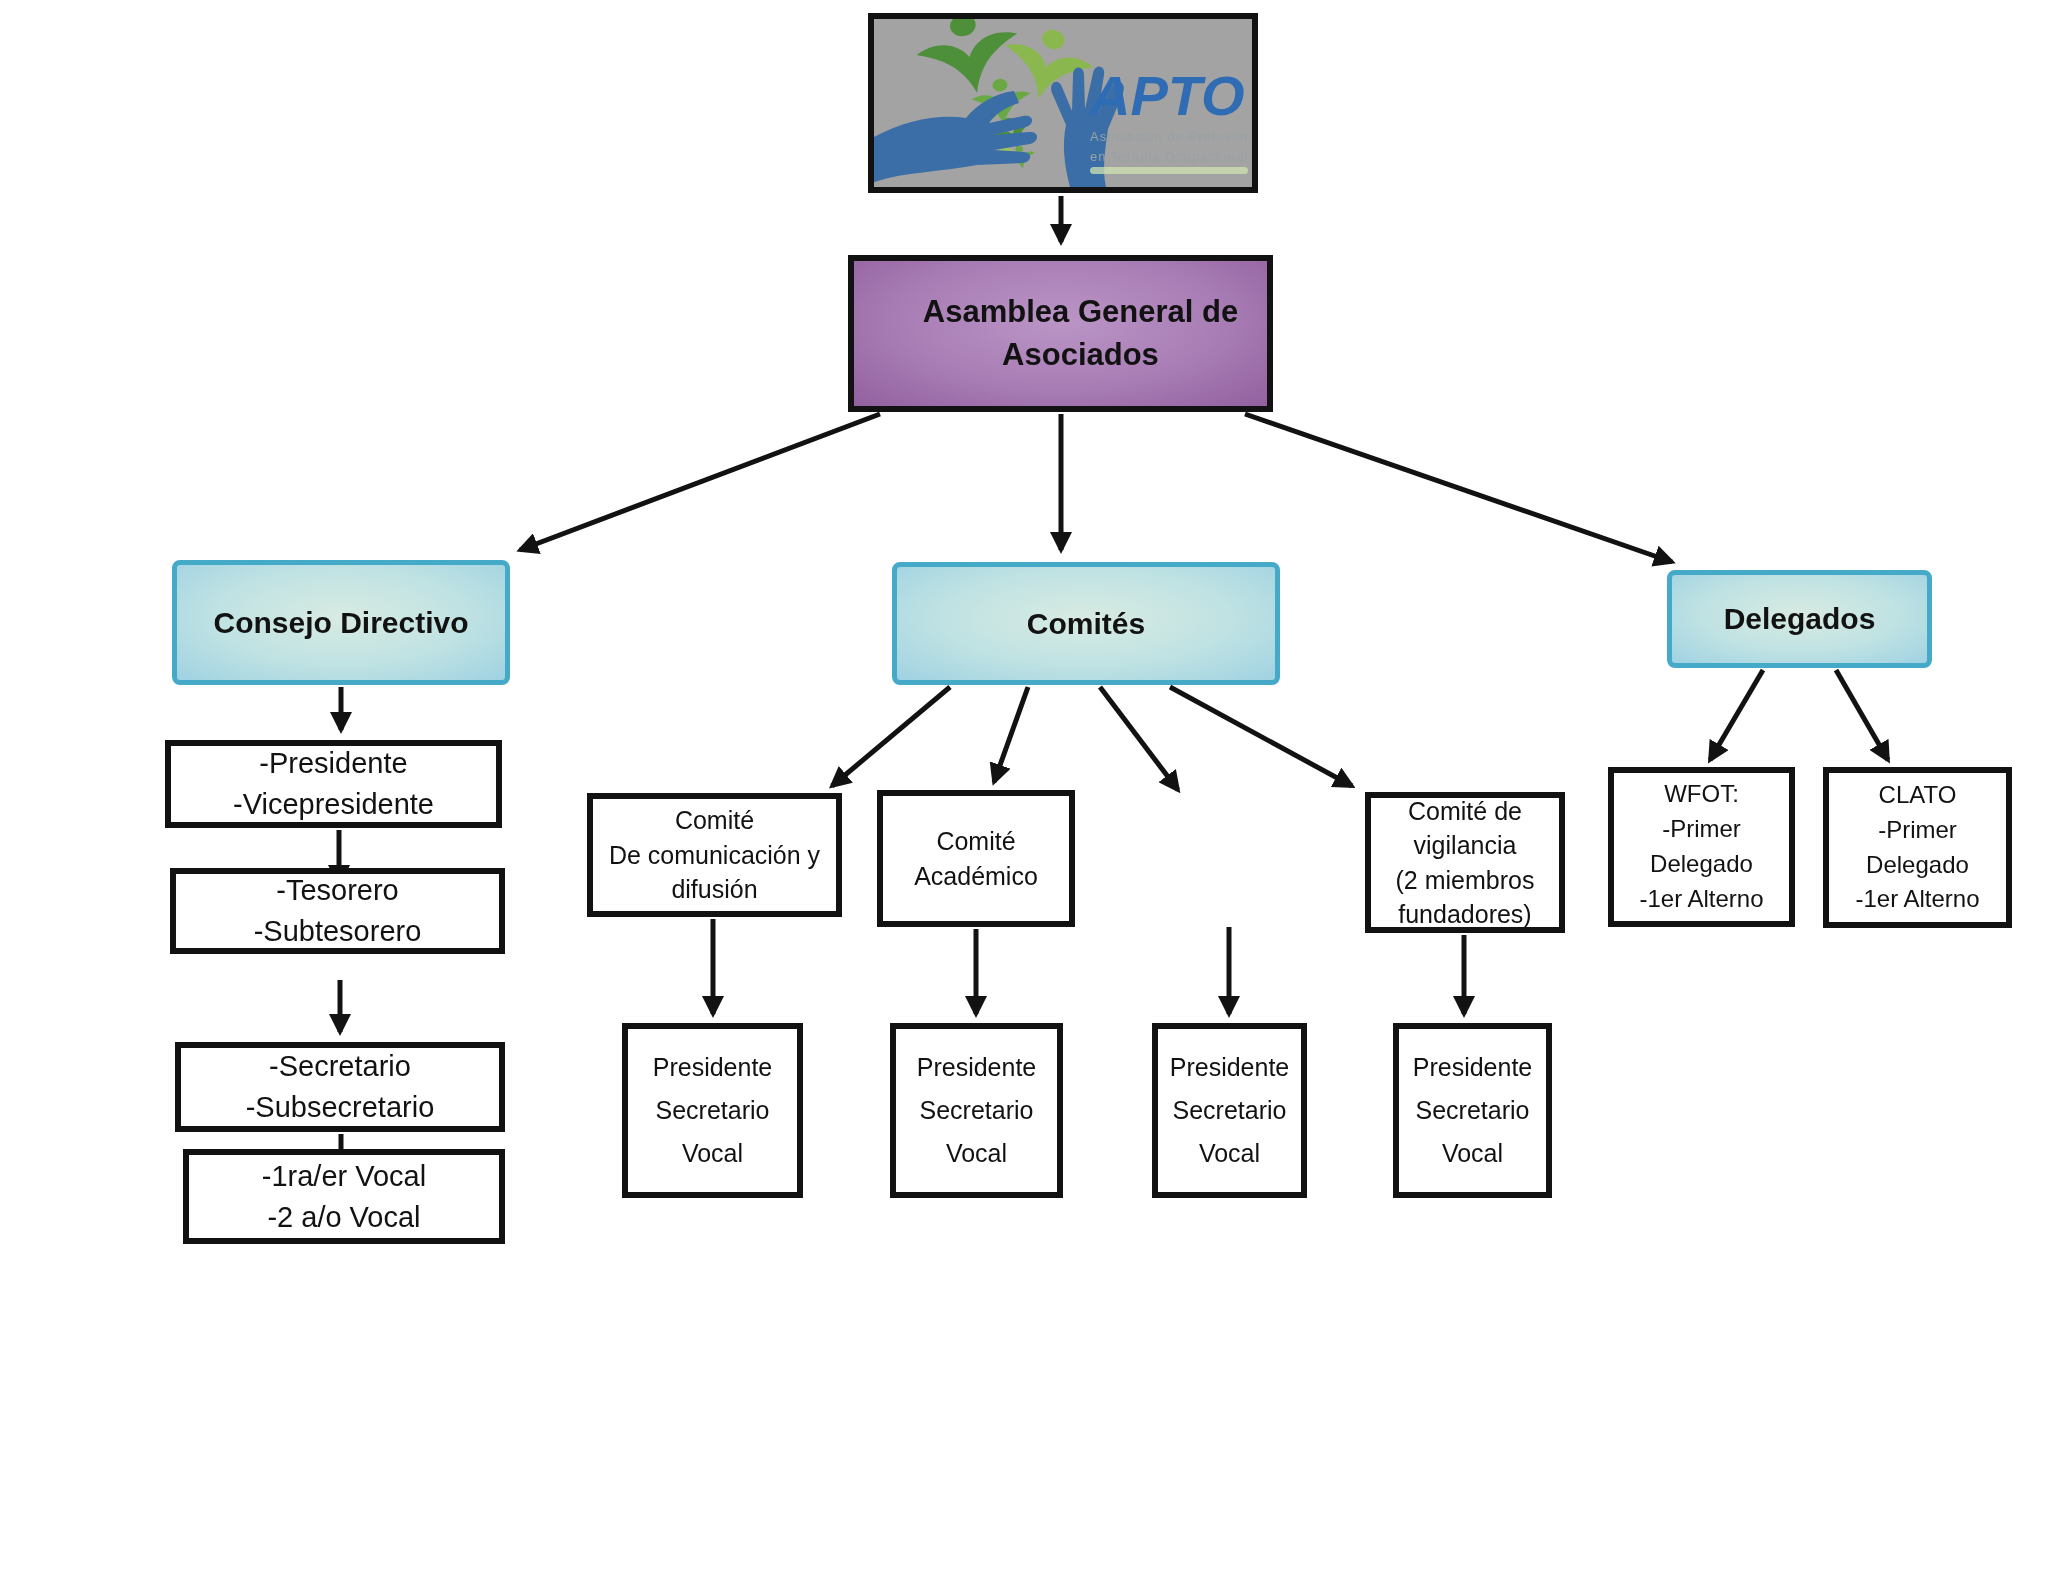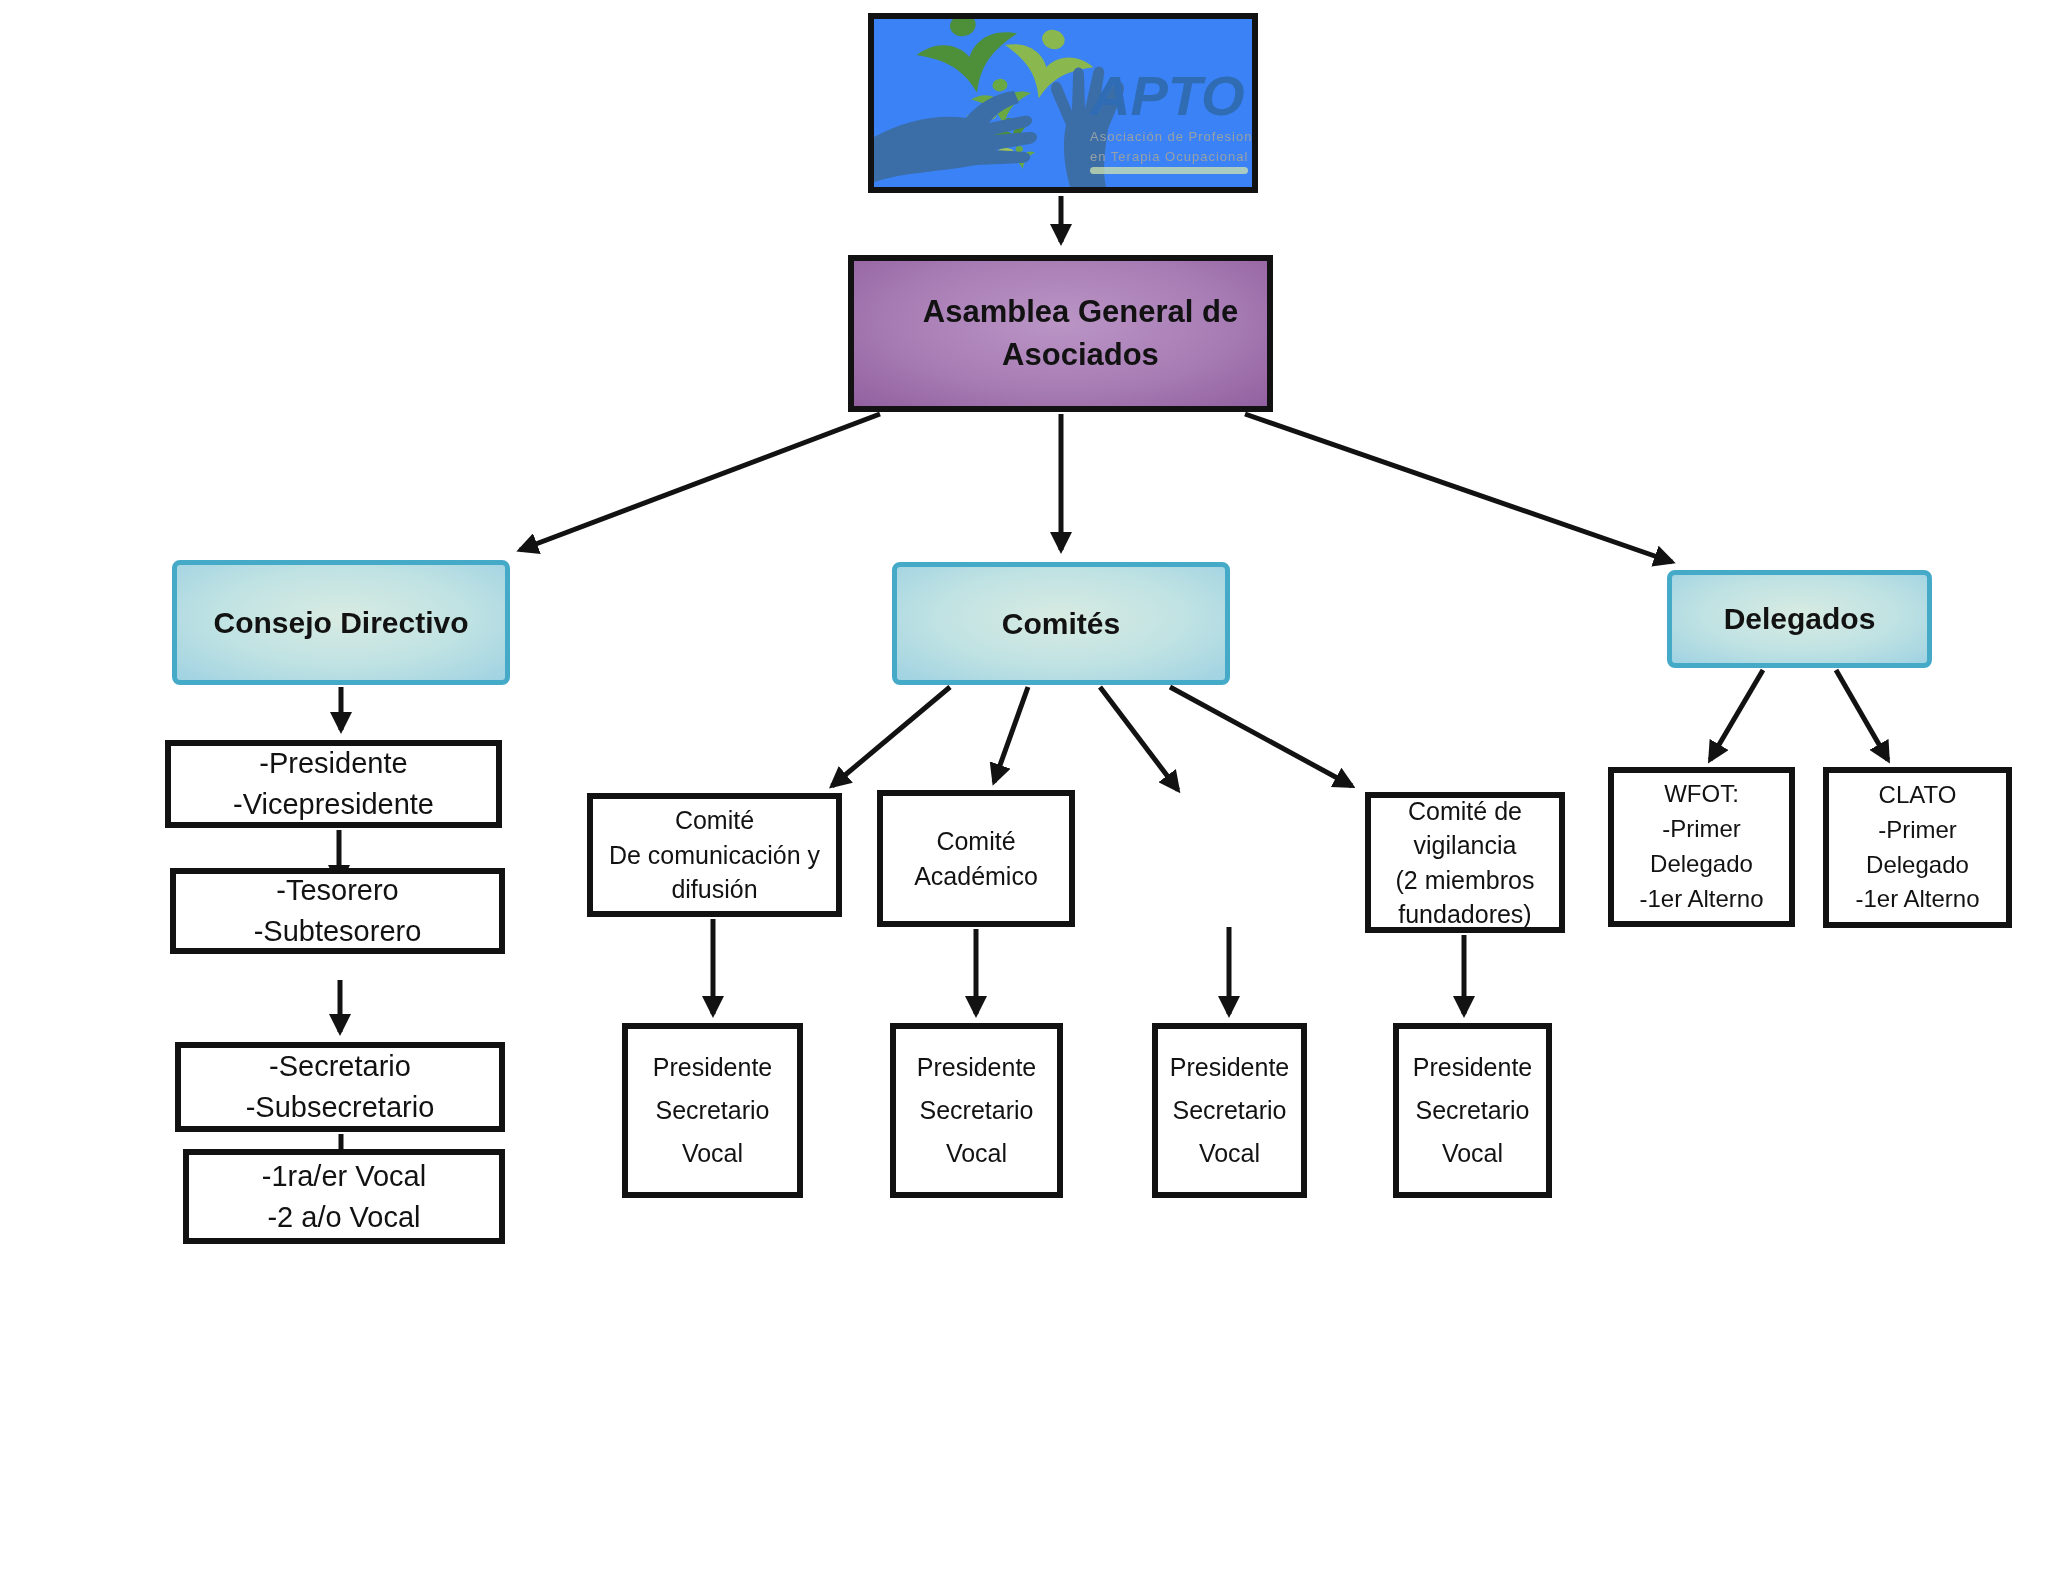--- a/index.html
+++ b/index.html
@@ -11,21 +11,21 @@
     overflow:hidden;
   }
   .connectors{position:absolute;left:0;top:0;width:2048px;height:1583px;}
   .conn{stroke:#121212;stroke-width:5;fill:none;}
   .box{
     position:absolute;box-sizing:border-box;
     display:flex;align-items:center;justify-content:center;
     text-align:center;color:#121212;background:#ffffff;
     border:6px solid #121212;white-space:pre-line;
   }
-  .logo-box{background:#3b82f6;padding:0;}
+  .logo-box{background:#a3a3a3;padding:0;}
   .logo-box svg{display:block;width:100%;height:100%;}
   .root-box{
     background:radial-gradient(ellipse at 50% 42%, #bb95c6 0%, #a87db5 55%, #92609f 100%);
     font-weight:bold;font-size:31px;line-height:1.38;padding-left:40px;
   }
   .branch-box{
     background:radial-gradient(ellipse at 50% 45%, #d8ebe2 0%, #bfe2e3 55%, #9fd2e2 100%);
     border:5px solid #45aac8;border-radius:8px;
     font-weight:bold;font-size:30px;
   }
@@ -95,21 +95,21 @@
       <text class="logo-apto" x="216" y="96">APTO</text>
       <text class="logo-sub" x="216" y="122">Asociación de Profesionales</text>
       <text class="logo-sub" x="216" y="142">en Terapia Ocupacional A.C.</text>
     </svg>
   </div>
 
   <div class="box root-box" style="left:848px;top:255px;width:425px;height:157px;">Asamblea General de
 Asociados</div>
 
   <div class="box branch-box" style="left:172px;top:560px;width:338px;height:125px;">Consejo Directivo</div>
-  <div class="box branch-box" style="left:892px;top:562px;width:338px;height:123px;">Comités</div>
+  <div class="box branch-box" style="left:892px;top:562px;width:388px;height:123px;">Comités</div>
   <div class="box branch-box" style="left:1667px;top:570px;width:265px;height:98px;">Delegados</div>
 
   <div class="box chain-box" style="left:165px;top:740px;width:337px;height:88px;">-Presidente
 -Vicepresidente</div>
   <div class="box chain-box" style="left:170px;top:868px;width:335px;height:86px;">-Tesorero
 -Subtesorero</div>
   <div class="box chain-box" style="left:175px;top:1042px;width:330px;height:90px;">-Secretario
 -Subsecretario</div>
   <div class="box chain-box" style="left:183px;top:1125px;width:322px;height:95px;margin-top:24px;">-1ra/er Vocal
 -2 a/o Vocal</div>

